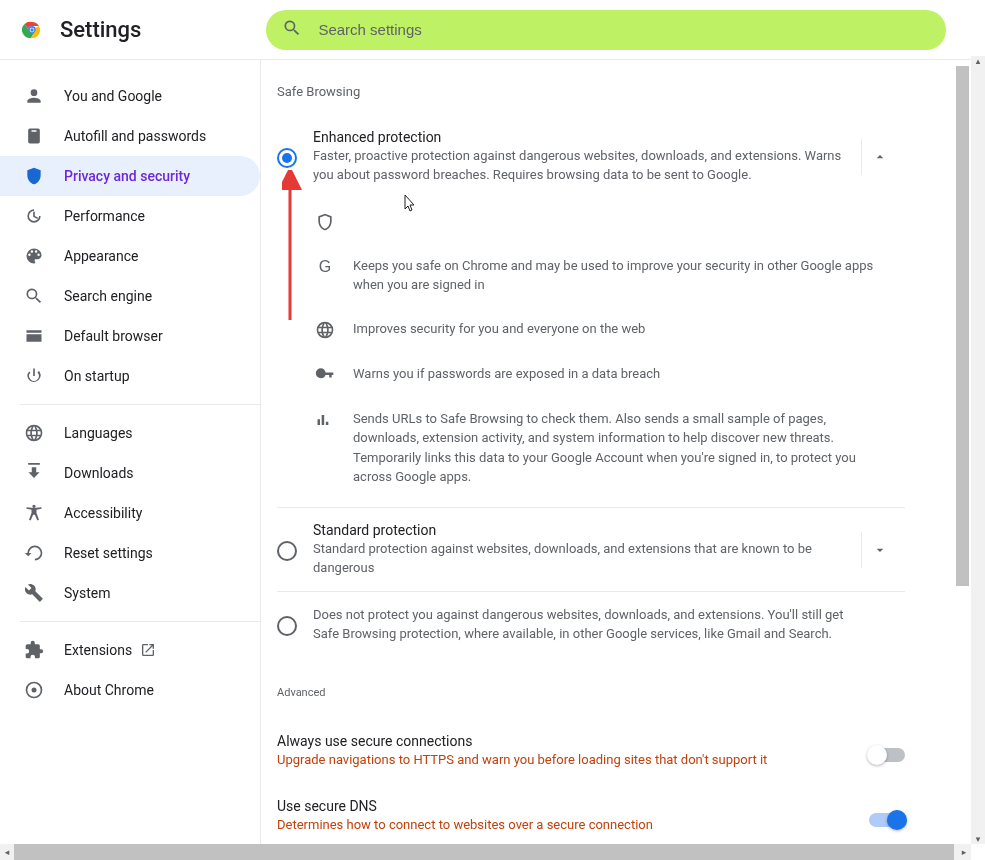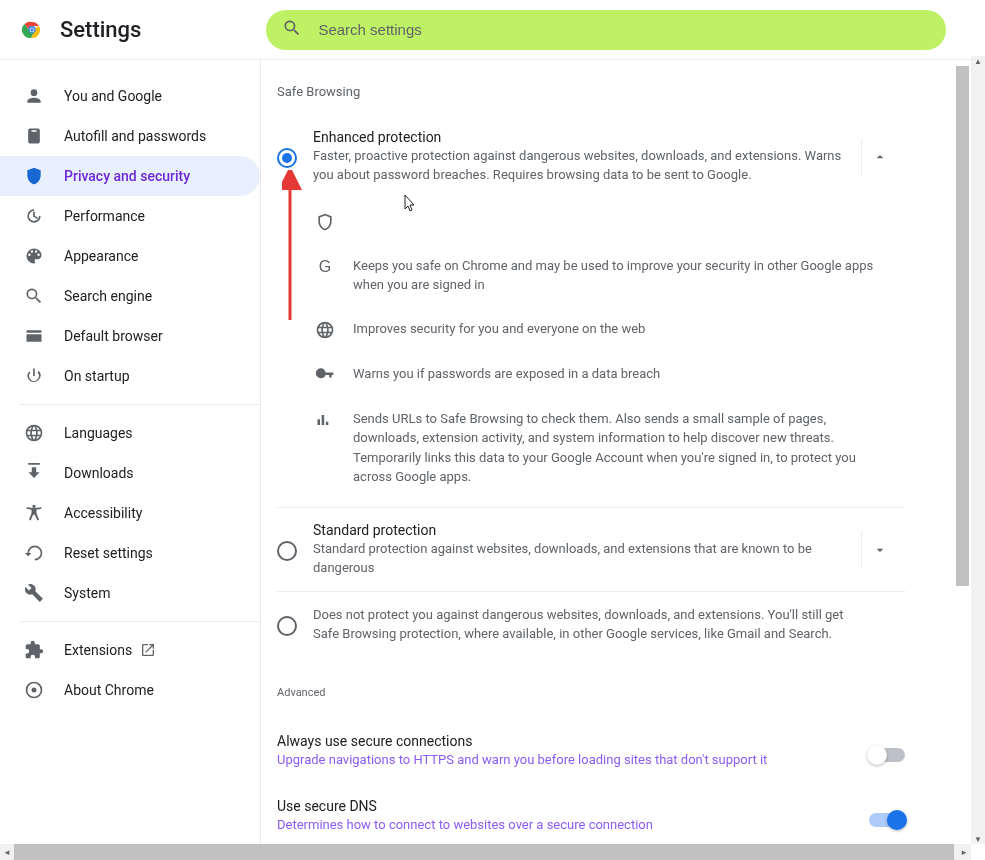--- a/index.html
+++ b/index.html
@@ -94,21 +94,21 @@
 .detail-list { padding-left: 38px; padding-bottom: 8px; border-bottom: 1px solid #e8eaed; }
 .detail-item { display: flex; align-items: flex-start; padding: 12px 0; }
 .detail-icon { width: 20px; height: 20px; fill: #5f6368; margin-right: 18px; flex-shrink: 0; margin-top: 1px; color:#5f6368; font-weight:500;}
 .detail-text { font-size: 13px; color: #5f6368; line-height: 1.5; flex: 1; padding-right: 16px;}
 .g-letter { font-family: "Product Sans", Arial; font-size: 16px; line-height:20px; text-align:center; }
 
 .adv-header { font-size: 11px; color: #5f6368; margin: 28px 0 20px; }
 .toggle-row { display:flex; align-items:center; padding: 14px 0; }
 .toggle-body { flex: 1; padding-right: 16px; }
 .toggle-title { font-size: 14px; color: #202124; margin-bottom: 2px; }
-.toggle-desc { font-size: 13px; color: #8b5cf6; line-height: 1.45; }
+.toggle-desc { font-size: 13px; color: #c2410c; line-height: 1.45; }
 .switch {
   width: 36px; height: 14px; background: #bdc1c6; border-radius: 7px;
   position: relative; flex-shrink: 0; margin-top: 8px; cursor:pointer;
 }
 .switch .knob {
   width: 20px; height: 20px; background: #fff; border-radius: 50%;
   position: absolute; top: -3px; left: -2px;
   box-shadow: 0 1px 3px rgba(0,0,0,.3);
 }
 .switch.on { background: #aecbfa; }

